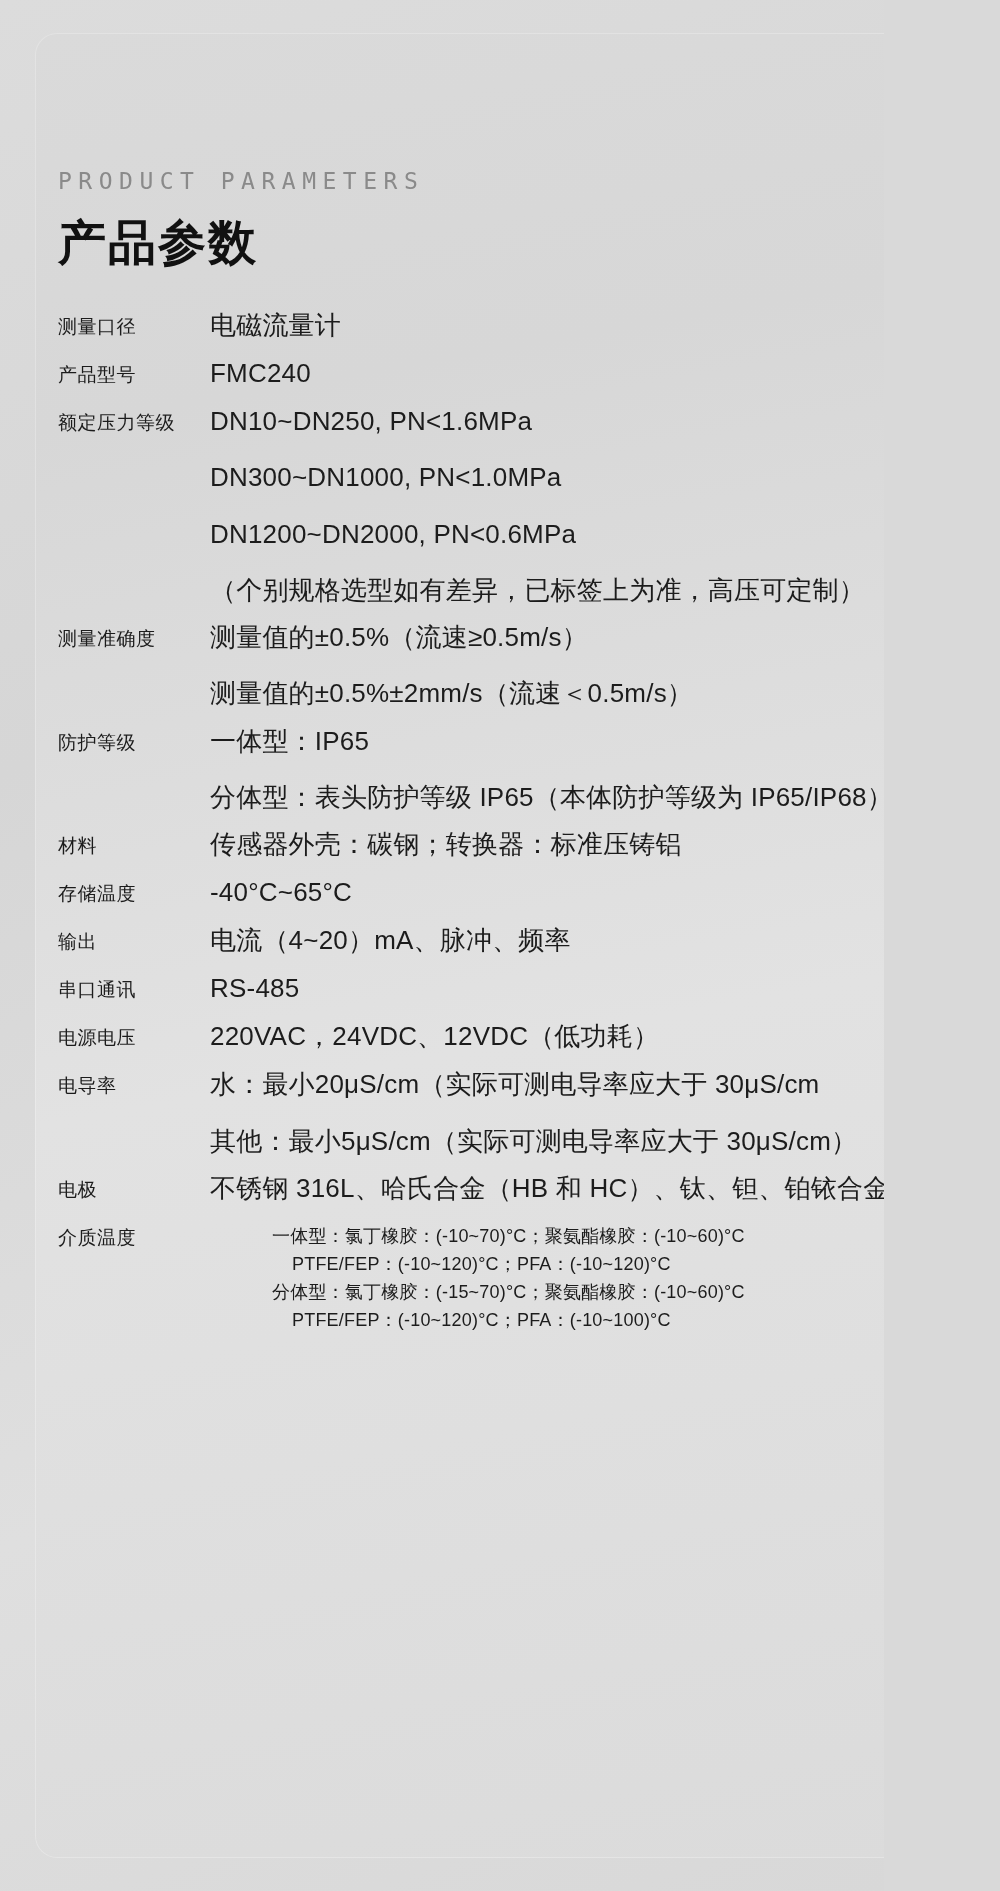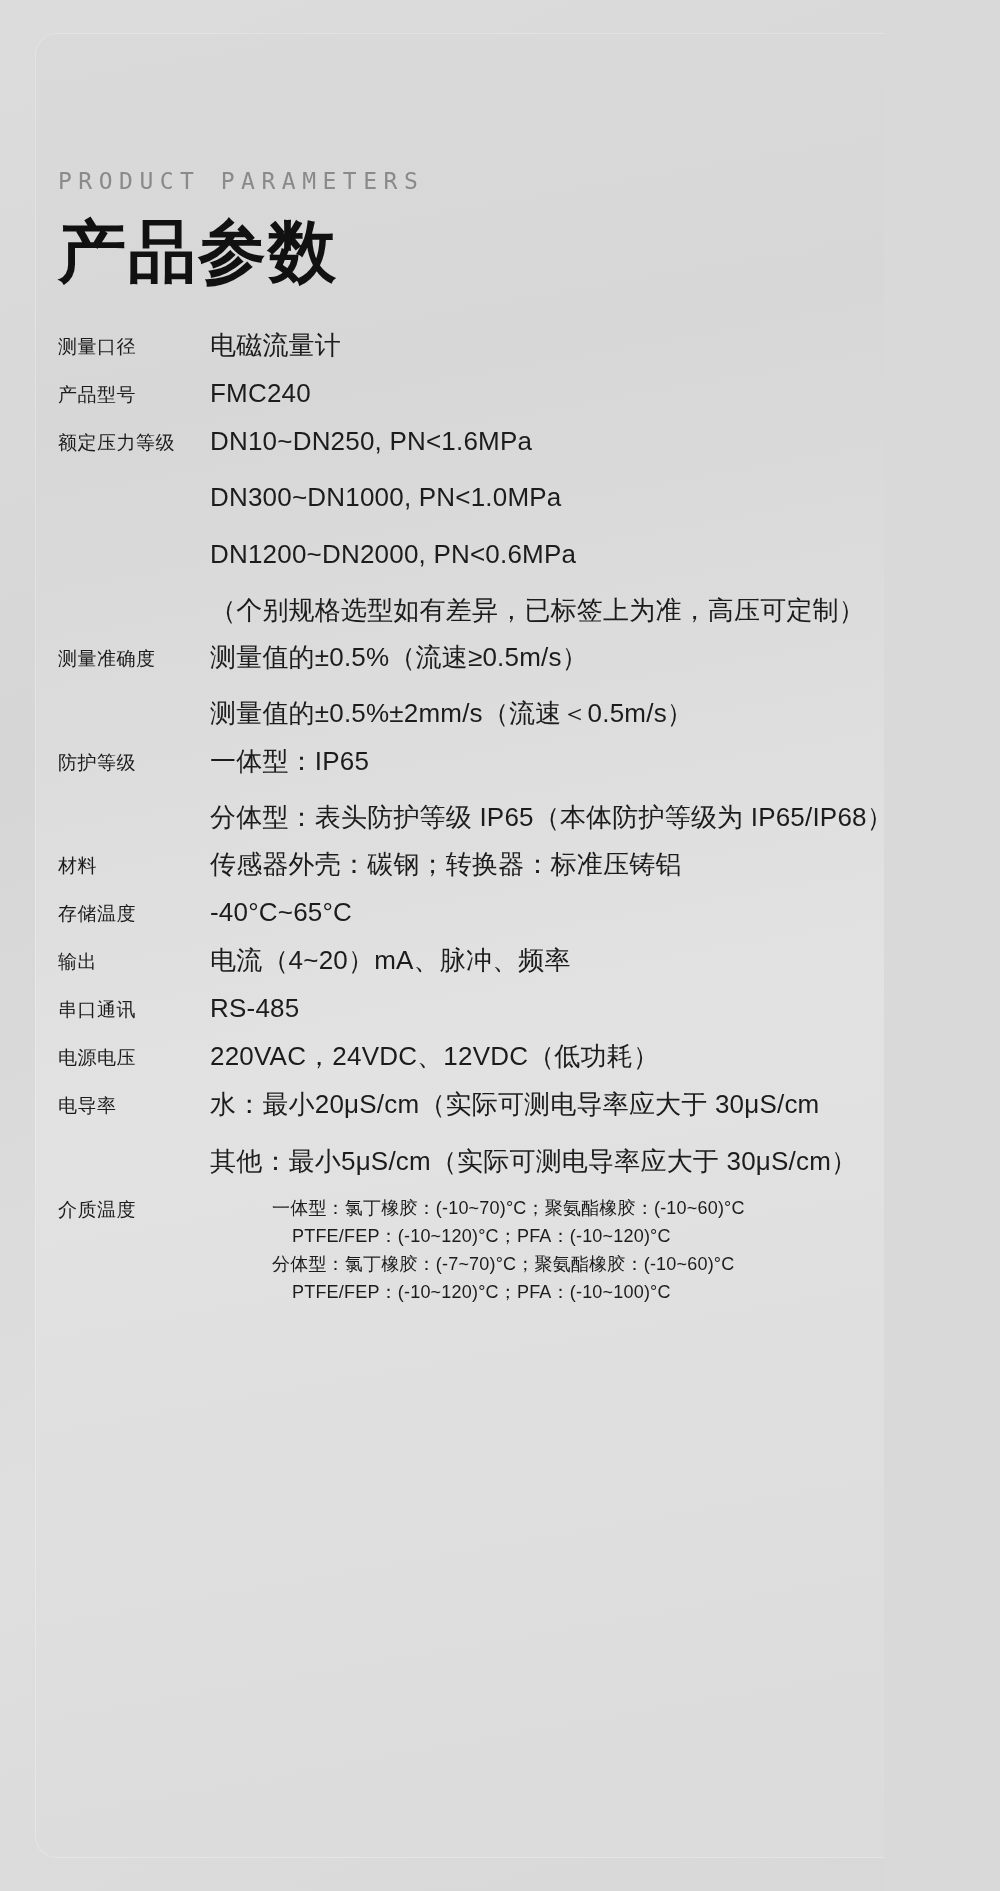--- a/index.html
+++ b/index.html
@@ -39,21 +39,21 @@
     margin-top: 135px;
     font-size: 23px;
     letter-spacing: 6.5px;
     color: #8a8a8a;
     font-family: "DejaVu Sans Mono", "Liberation Mono", monospace;
     font-weight: 500;
     white-space: nowrap;
   }
   .title {
     margin-top: 24px;
-    font-size: 68px;
+    font-size: 48px;
     font-weight: 800;
     color: #111111;
     letter-spacing: 2px;
     line-height: 1;
     font-family: "DejaVu Sans", "Liberation Sans", sans-serif;
   }
   .spec-table {
     margin-top: 46px;
     width: 884px;
     border-collapse: collapse;
@@ -193,27 +193,33 @@
 
           <tr>
             <td class="label-cell">电导率</td>
             <td class="value-cell">
               <div class="value-line">水：最小20μS/cm（实际可测电导率应大于 30μS/cm</div>
               <div class="value-line">其他：最小5μS/cm（实际可测电导率应大于 30μS/cm）</div>
             </td>
           </tr>
 
 
+          <tr>
+            <td class="label-cell">电极</td>
+            <td class="value-cell">
+              <div class="value-line">不锈钢 316L、哈氏合金（HB 和 HC）、钛、钽、铂铱合金</div>
+            </td>
+          </tr>
 
           <tr>
             <td class="label-cell">介质温度</td>
             <td class="value-cell media">
               <div class="value-line indent">一体型：氯丁橡胶：(-10~70)°C；聚氨酯橡胶：(-10~60)°C</div>
               <div class="value-line indent2">PTFE/FEP：(-10~120)°C；PFA：(-10~120)°C</div>
-              <div class="value-line indent">分体型：氯丁橡胶：(-7~70)°C；聚氨酯橡胶：(-10~60)°C</div>
+              <div class="value-line indent">分体型：氯丁橡胶：(-15~70)°C；聚氨酯橡胶：(-10~60)°C</div>
               <div class="value-line indent2">PTFE/FEP：(-10~120)°C；PFA：(-10~100)°C</div>
             </td>
           </tr>
 
         </tbody>
       </table>
 
     </div>
   </div>
 </div>

